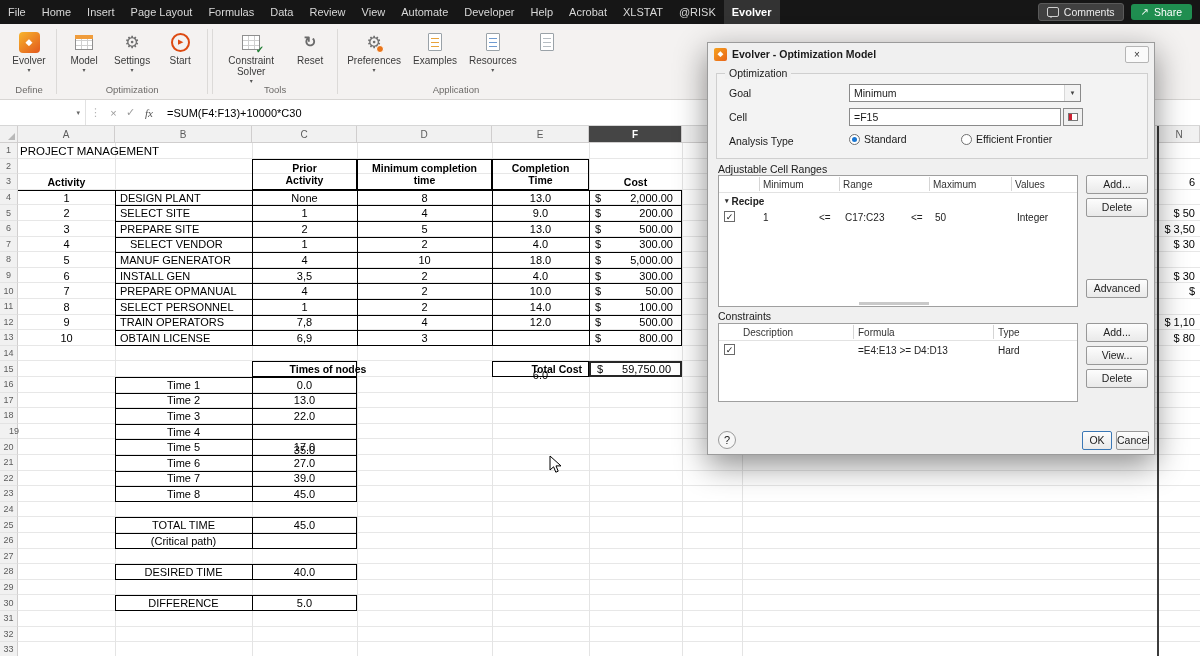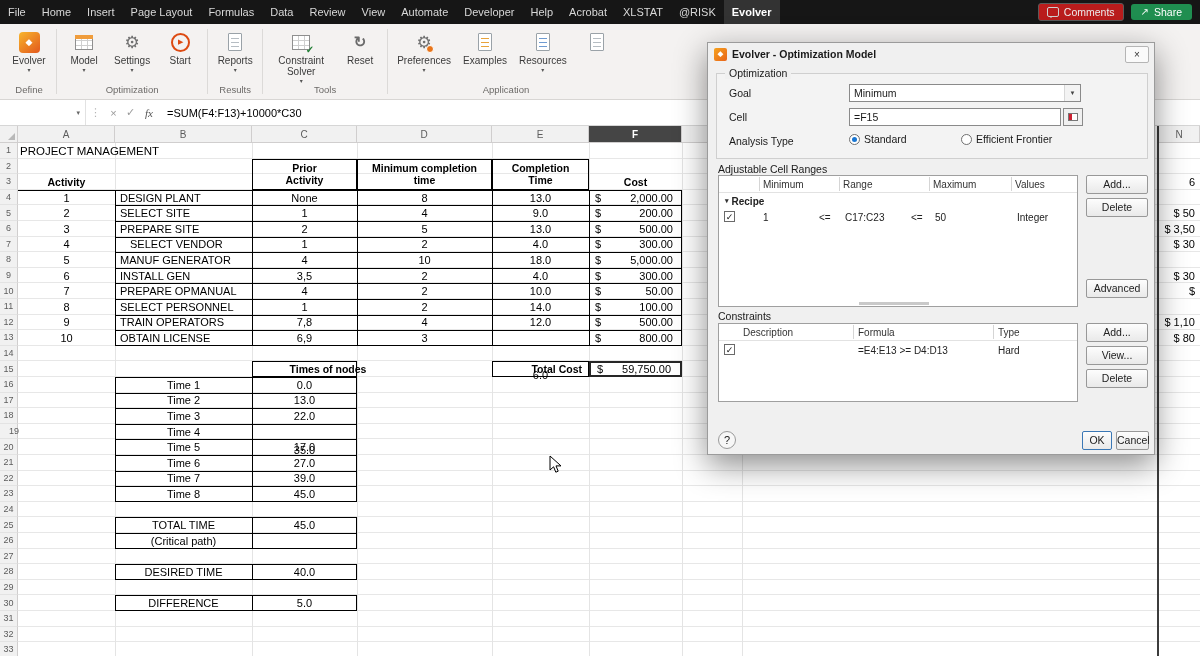--- a/index.html
+++ b/index.html
@@ -7,21 +7,21 @@
        font-family:"Liberation Sans",sans-serif;-webkit-font-smoothing:antialiased}
 
   
   #titlebar{position:absolute;left:0;top:0;width:1200px;height:24px;background:#161616;
             display:flex;align-items:center;color:#d8d8d8;font-size:11px;z-index:5}
   #menus{display:flex;align-items:flex-end;height:24px}
   .menu-item{padding:0 8px;height:24px;line-height:24px;cursor:default;white-space:nowrap}
   .menu-item.active{color:#fff;font-weight:bold;background:#333}
   #tb-right{margin-left:auto;display:flex;align-items:center;gap:7px;padding-right:8px}
   .comments-btn{display:flex;align-items:center;gap:5px;border:1px solid #5a5a5a;border-radius:3px;
-                padding:2px 8px;color:#ececec;background:#b91c1c;font-size:10.5px}
+                padding:2px 8px;color:#ececec;background:#404040;font-size:10.5px}
   .cmt-ico{width:10px;height:8px;border:1px solid #cfcfcf;border-radius:2px;position:relative}
   .cmt-ico::after{content:"";position:absolute;left:1px;bottom:-4px;border:2.5px solid transparent;border-top-color:#cfcfcf}
   .share-btn{display:flex;align-items:center;gap:5px;border-radius:3px;padding:2px 10px;color:#fff;
              background:#1f8e50;font-size:10.5px}
   .shr-ico{font-size:10px;line-height:10px}
 
   
   #ribbon{position:absolute;left:0;top:24px;width:1200px;height:76px;background:#f4f2f1;
           border-bottom:1px solid #d8d6d4;display:flex;align-items:stretch;padding-left:4px;box-sizing:border-box}
   .rb-group{display:flex;flex-direction:column;justify-content:space-between;padding:2px 1px}
@@ -204,32 +204,20 @@
           <div class="rb-btn">
             <span class="ricon">
               <span class="i-start">▶</span>
             </span>
             <span class="lbl">Start</span>
           </div>
         </div>
         <div class="rb-label">Optimization</div>
       </div>
       <div class="rb-sep"></div>
-      <div class="rb-group">
-        <div class="rb-buttons">
-          <div class="rb-btn">
-            <span class="ricon">
-              <span class="i-doc"></span>
-            </span>
-            <span class="lbl">Reports</span>
-            <span class="dd">▾</span>
-          </div>
-        </div>
-        <div class="rb-label">Results</div>
-      </div>
       <div class="rb-sep"></div>
       <div class="rb-group">
         <div class="rb-buttons">
           <div class="rb-btn">
             <span class="ricon">
               <span class="i-grid"></span>
               <span class="i-chk">✓</span>
             </span>
             <span class="lbl">Constraint Solver</span>
             <span class="dd">▾</span>

